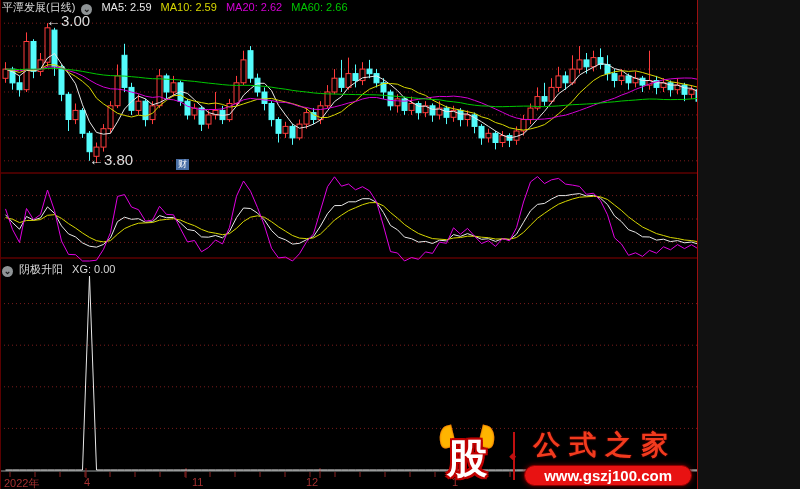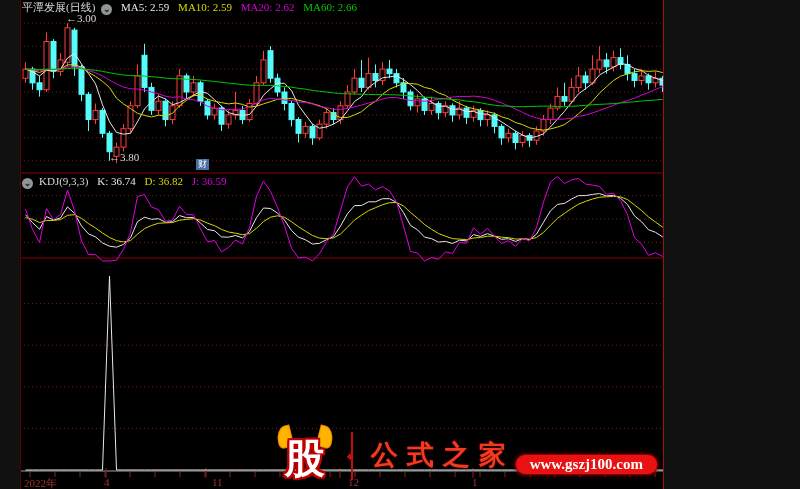--- a/index.html
+++ b/index.html
@@ -1,68 +1,68 @@
 <!DOCTYPE html>
 <html><head>
 <meta charset="utf-8">
 <style>
   html,body{margin:0;padding:0;background:#111;}
   .screen{
-    position:relative;width:644px;height:489px;background:#000;
-    overflow:hidden;font-family:Liberation Serif, serif;margin-left:20px;
+    position:relative;width:698px;height:489px;background:#000;
+    overflow:hidden;font-family:Liberation Sans, sans-serif;
     -webkit-font-smoothing:none;
   }
   .screen svg{position:absolute;left:0;top:0;}
   .edge{position:absolute;top:0;width:1px;height:489px;}
   .edge.l{left:0;background:#5a0000;}
   .edge.r{right:0;background:#9b1010;}
   .row{position:absolute;white-space:nowrap;font-size:11px;line-height:12px;color:#d8d8d8;}
   .row span{margin-right:6px;}
   .cicon{
     display:inline-block;width:11px;height:11px;border-radius:50%;
     background:#8f9496;color:#1a1a1a;font-size:9px;line-height:10px;
     text-align:center;vertical-align:-1px;margin-right:4px;font-weight:bold;
   }
   .title-row{left:2px;top:1px;}
   .kdj-row{left:2px;top:175px;}
   .sub-row{left:2px;top:263px;}
-  .anno{position:absolute;font-size:11px;color:#dcdcdc;text-align:center;}
+  .anno{position:absolute;font-size:15px;color:#dcdcdc;text-align:center;}
   .anno-high{left:46px;top:12px;}
   .anno-low{left:89px;top:151px;}
   .badge{position:absolute;font-size:9px;line-height:11px;padding:0 2px;}
   .badge-cai{left:176px;top:159px;background:#4a6fa5;color:#fff;}
   .badge-yu{left:742px;top:157px;background:#551010;color:#ff8030;border:1px solid #7a2010;}
   .tr-diamond{
     position:absolute;left:786px;top:4px;width:9px;height:9px;
     border:1px dashed #c03030;transform:rotate(45deg);
   }
   .xlabel{position:absolute;top:476px;font-size:11px;color:#a43030;}
-  .xl-year{left:4px;} .xl-m0{left:84px;} .xl-m1{left:192px;} .xl-m2{left:328px;} .xl-m3{left:452px;}
+  .xl-year{left:4px;} .xl-m0{left:84px;} .xl-m1{left:192px;} .xl-m2{left:306px;} .xl-m3{left:452px;}
   
   .logo{position:absolute;right:6px;bottom:3px;display:flex;align-items:center;z-index:5;}
   .bull{position:relative;width:58px;height:60px;margin-right:8px;}
   .horn{position:absolute;width:15px;height:22px;background:#ffb400;box-shadow:0 0 2px #d03000 inset;}
   .horn.hl{left:1px;top:0;border-radius:100% 0 60% 40%;transform:rotate(-14deg);}
   .horn.hr{right:1px;top:0;border-radius:0 100% 40% 60%;transform:rotate(14deg);}
   .stock-char{
     position:absolute;left:50%;top:54%;transform:translate(-50%,-50%);
     font-size:40px;font-weight:bold;color:#fff;
     text-shadow:-2px 0 0 #c00000,2px 0 0 #c00000,0 -2px 0 #c00000,0 2px 0 #c00000,
                 -2px -2px 0 #c00000,2px 2px 0 #c00000,-2px 2px 0 #c00000,2px -2px 0 #c00000;
   }
   .logo-divider{position:relative;width:2px;height:48px;background:#c01010;margin:0 9px;}
   .logo-divider .dia{position:absolute;left:-4px;top:19px;color:#c01010;font-size:9px;}
-  .logo-right{display:flex;flex-direction:row;align-items:flex-end;}
+  .logo-right{display:flex;flex-direction:column;align-items:flex-start;}
   .site-name{
     font-size:27px;font-weight:bold;color:#f23b1e;letter-spacing:9px;
     text-shadow:0 0 2px #7a0000;margin-bottom:2px;padding-left:9px;
   }
   .url-pill{
     background:#e81212;color:#fff;font-weight:bold;font-size:15px;
-    border-radius:12px;padding:1px 14px;border:1px solid #8d0000;
+    border-radius:12px;padding:1px 19px;border:1px solid #8d0000;
     box-shadow:0 0 5px #700;
   }
 </style>
 </head>
 <body>
 
 <div class="screen">
 
   <svg id="chart" width="800" height="489">
       <line x1="0" x2="800" y1="160.8" y2="160.8" stroke="#7a1c1c" stroke-dasharray="1 3"></line>
@@ -367,27 +367,25 @@
     <span style="color: rgb(0, 200, 0);">MA60: 2.66</span>
   </div>
 
   <div class="anno anno-high">←3.00</div>
   <div class="anno anno-low">←3.80</div>
 
   <div class="badge badge-cai">财</div>
   <div class="badge badge-yu">预</div>
   <div class="tr-diamond"></div>
 
-  <div class="row kdj-row">
-    <span class="cicon">⌄</span><span>KDJ(9,3,3)</span>
-    <span style="color: rgb(232, 232, 232);">K: 36.74</span>
-    <span style="color: rgb(216, 216, 0);">D: 36.82</span>
-    <span style="color: rgb(224, 0, 224);">J: 36.59</span>
+
+  <div class="row sub-row">
+    <span class="cicon">⌄</span><span>阴极升阳</span>
+    <span>XG: 0.00</span>
   </div>
-
 
   <div class="xlabel xl-year">2022年</div>
   <div class="xlabel xl-m0">4</div>
   <div class="xlabel xl-m1">11</div>
   <div class="xlabel xl-m2">12</div>
   <div class="xlabel xl-m3">1</div>
 
   <div class="logo">
     <div class="bull">
       <span class="horn hl"></span>

